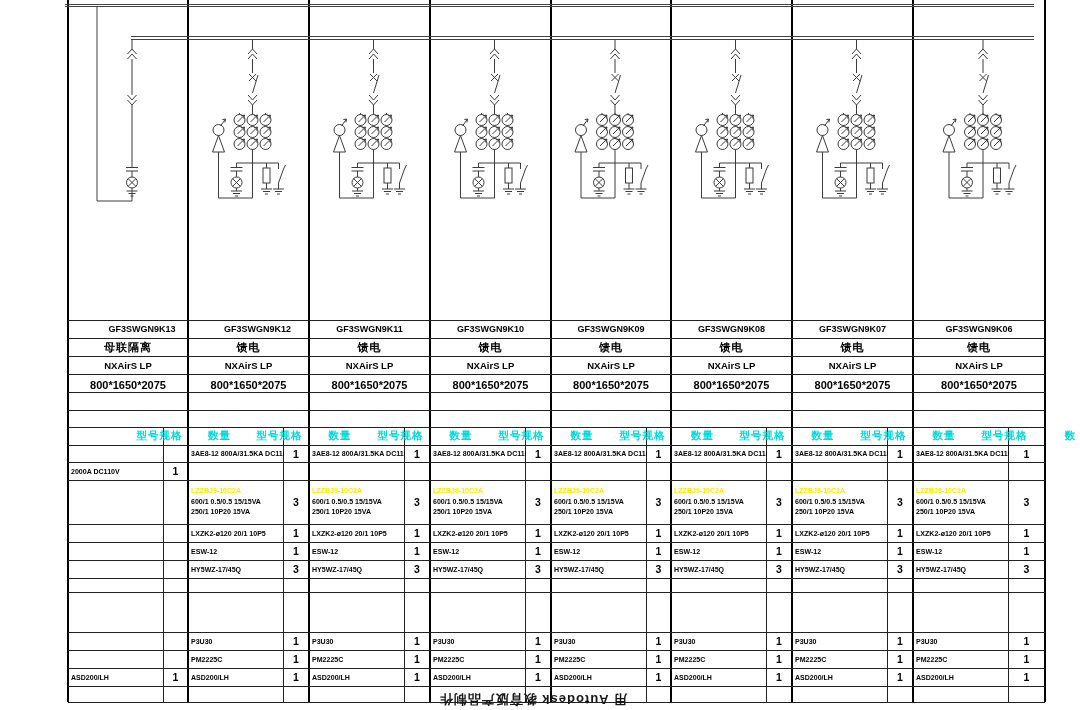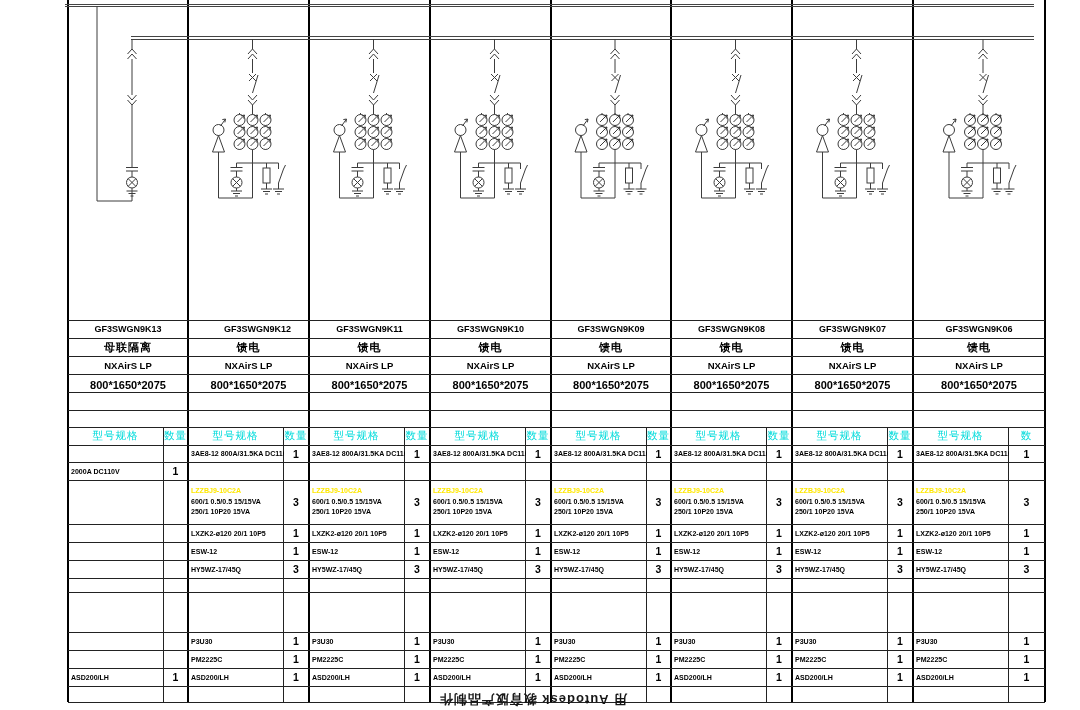--- a/index.html
+++ b/index.html
@@ -5,21 +5,21 @@
   html,body{margin:0;padding:0;background:#fff;}
   #sheet{position:relative;width:1080px;height:710px;background:#fff;overflow:hidden;
          font-family:"Liberation Sans",sans-serif;color:#000;}
   #schematic{position:absolute;left:0;top:0;}
   .cell{position:absolute;display:flex;align-items:center;overflow:hidden;white-space:nowrap;}
   .ctr{justify-content:center;}
   .code{font-weight:bold;font-size:9px;}
   .fn{font-weight:bold;font-size:11px;letter-spacing:1px;}
   .prod{font-weight:bold;font-size:9.5px;}
   .dims{font-weight:bold;font-size:11px;align-items:flex-end;}
-  .hdr{font-weight:normal;font-size:10.5px;color:#00dbdb;letter-spacing:1px;}
+  .hdr{font-weight:bold;font-size:10.5px;color:#00dbdb;letter-spacing:1px;padding-left:44px;}
   .spec{font-weight:bold;font-size:8px;padding-left:2px;}
   .spec>span{display:inline-block;transform:scaleX(.88);transform-origin:0 50%;}
   .qty{font-weight:bold;font-size:10.5px;}
   .ctrow{flex-direction:column;align-items:flex-start;justify-content:center;line-height:10.5px;}
   .ylw{color:#ffe800;background:#fff;}
   #watermark{position:absolute;left:408px;top:690px;width:250px;height:18px;
              transform:rotate(180deg);font-weight:bold;font-size:13px;color:#161616;
              text-align:center;letter-spacing:1px;}
 </style>
 </head>
@@ -654,21 +654,21 @@
         <circle cx="949" cy="130" r="5.5" fill="#fff" stroke="#3c3c3c"></circle>
         <line x1="951" y1="126" x2="956" y2="119" stroke="#3c3c3c" stroke-width="1"></line>
         <line x1="956" y1="119" x2="952.8" y2="119.6" stroke="#3c3c3c" stroke-width="1"></line>
         <line x1="956" y1="119" x2="955.4" y2="122.4" stroke="#3c3c3c" stroke-width="1"></line>
         <polygon points="949,135.5 943,152 955,152" fill="#fff" stroke="#3c3c3c"></polygon>
         <line x1="949" y1="152" x2="949" y2="198" stroke="#3c3c3c" stroke-width="1"></line>
         <line x1="949" y1="198" x2="983" y2="198" stroke="#3c3c3c" stroke-width="1"></line>
       </g>
     </svg>
   <div id="text-layer">
-      <div class="cell ctr code" style="left: 69px; top: 321px; width: 118px; height: 16px;">
+      <div class="cell ctr code" style="left: 83px; top: 321px; width: 118px; height: 16px;">
         <span>GF3SWGN9K13</span>
       </div>
       <div class="cell ctr fn" style="left: 69px; top: 339px; width: 118px; height: 16px;">
         <span>母联隔离</span>
       </div>
       <div class="cell ctr prod" style="left: 69px; top: 357px; width: 118px; height: 16px;">
         <span>NXAirS LP</span>
       </div>
       <div class="cell ctr dims" style="left: 69px; top: 375px; width: 118px; height: 16px;">
         <span>800*1650*2075</span>

